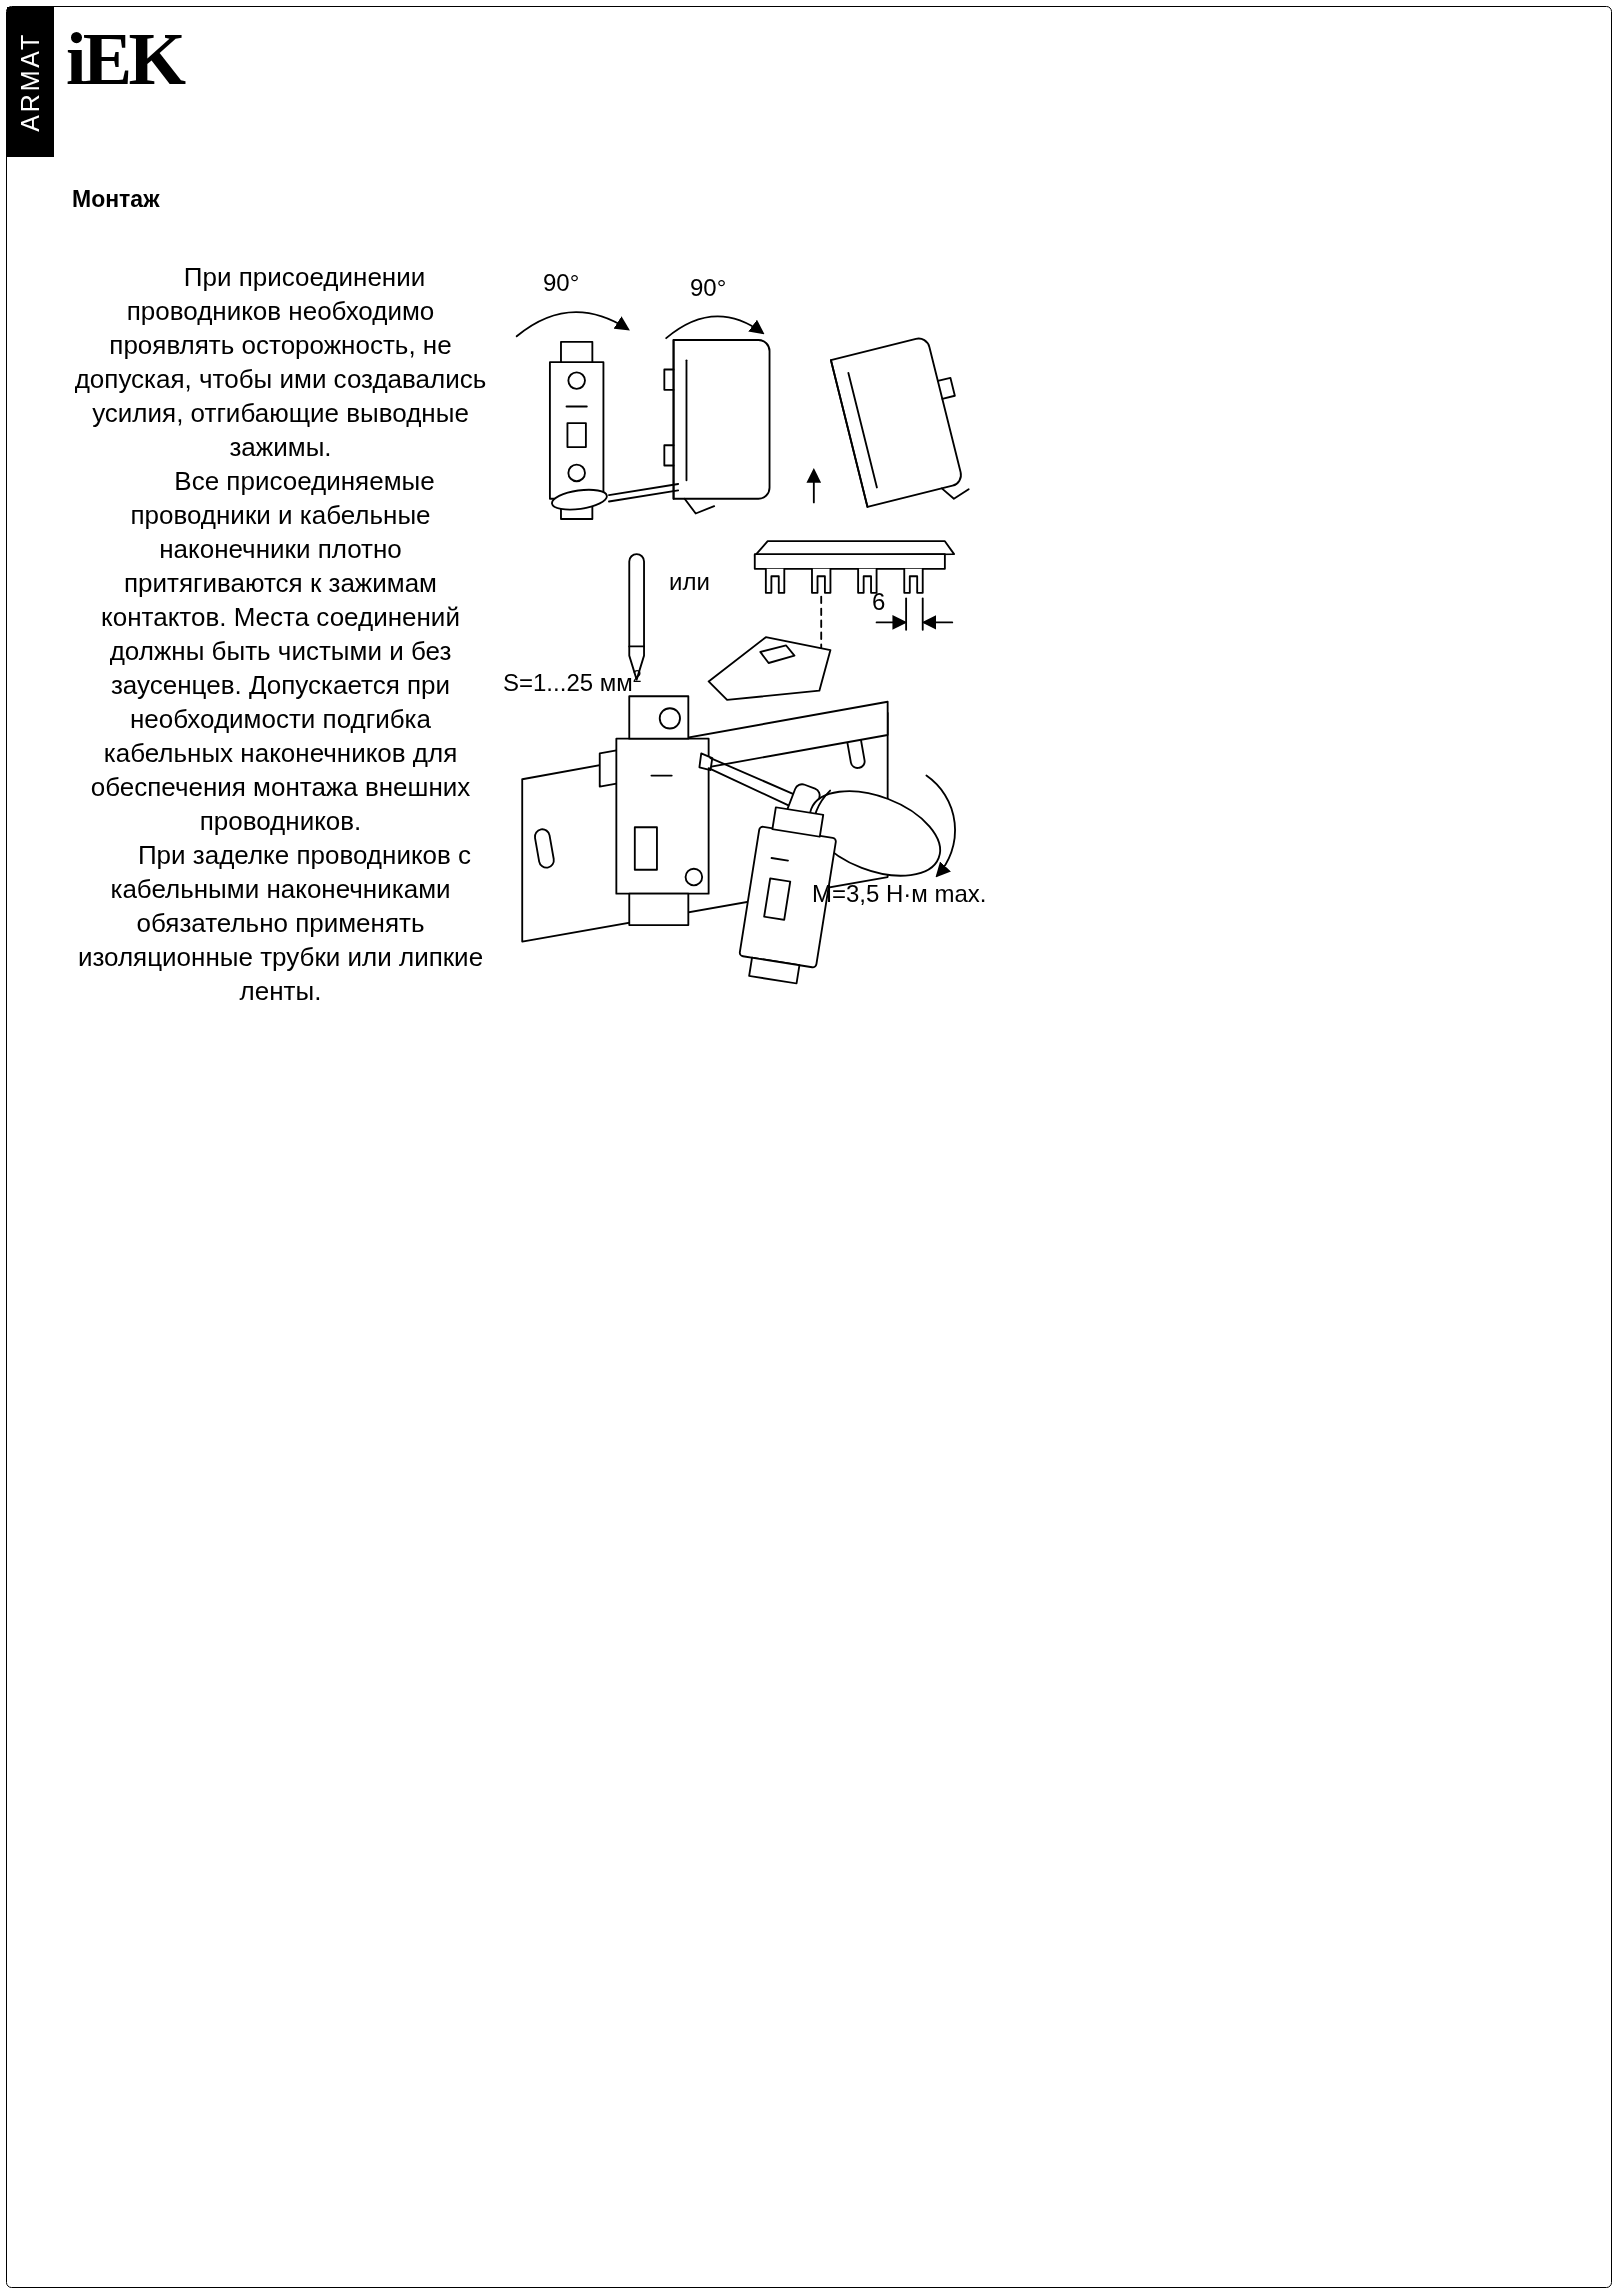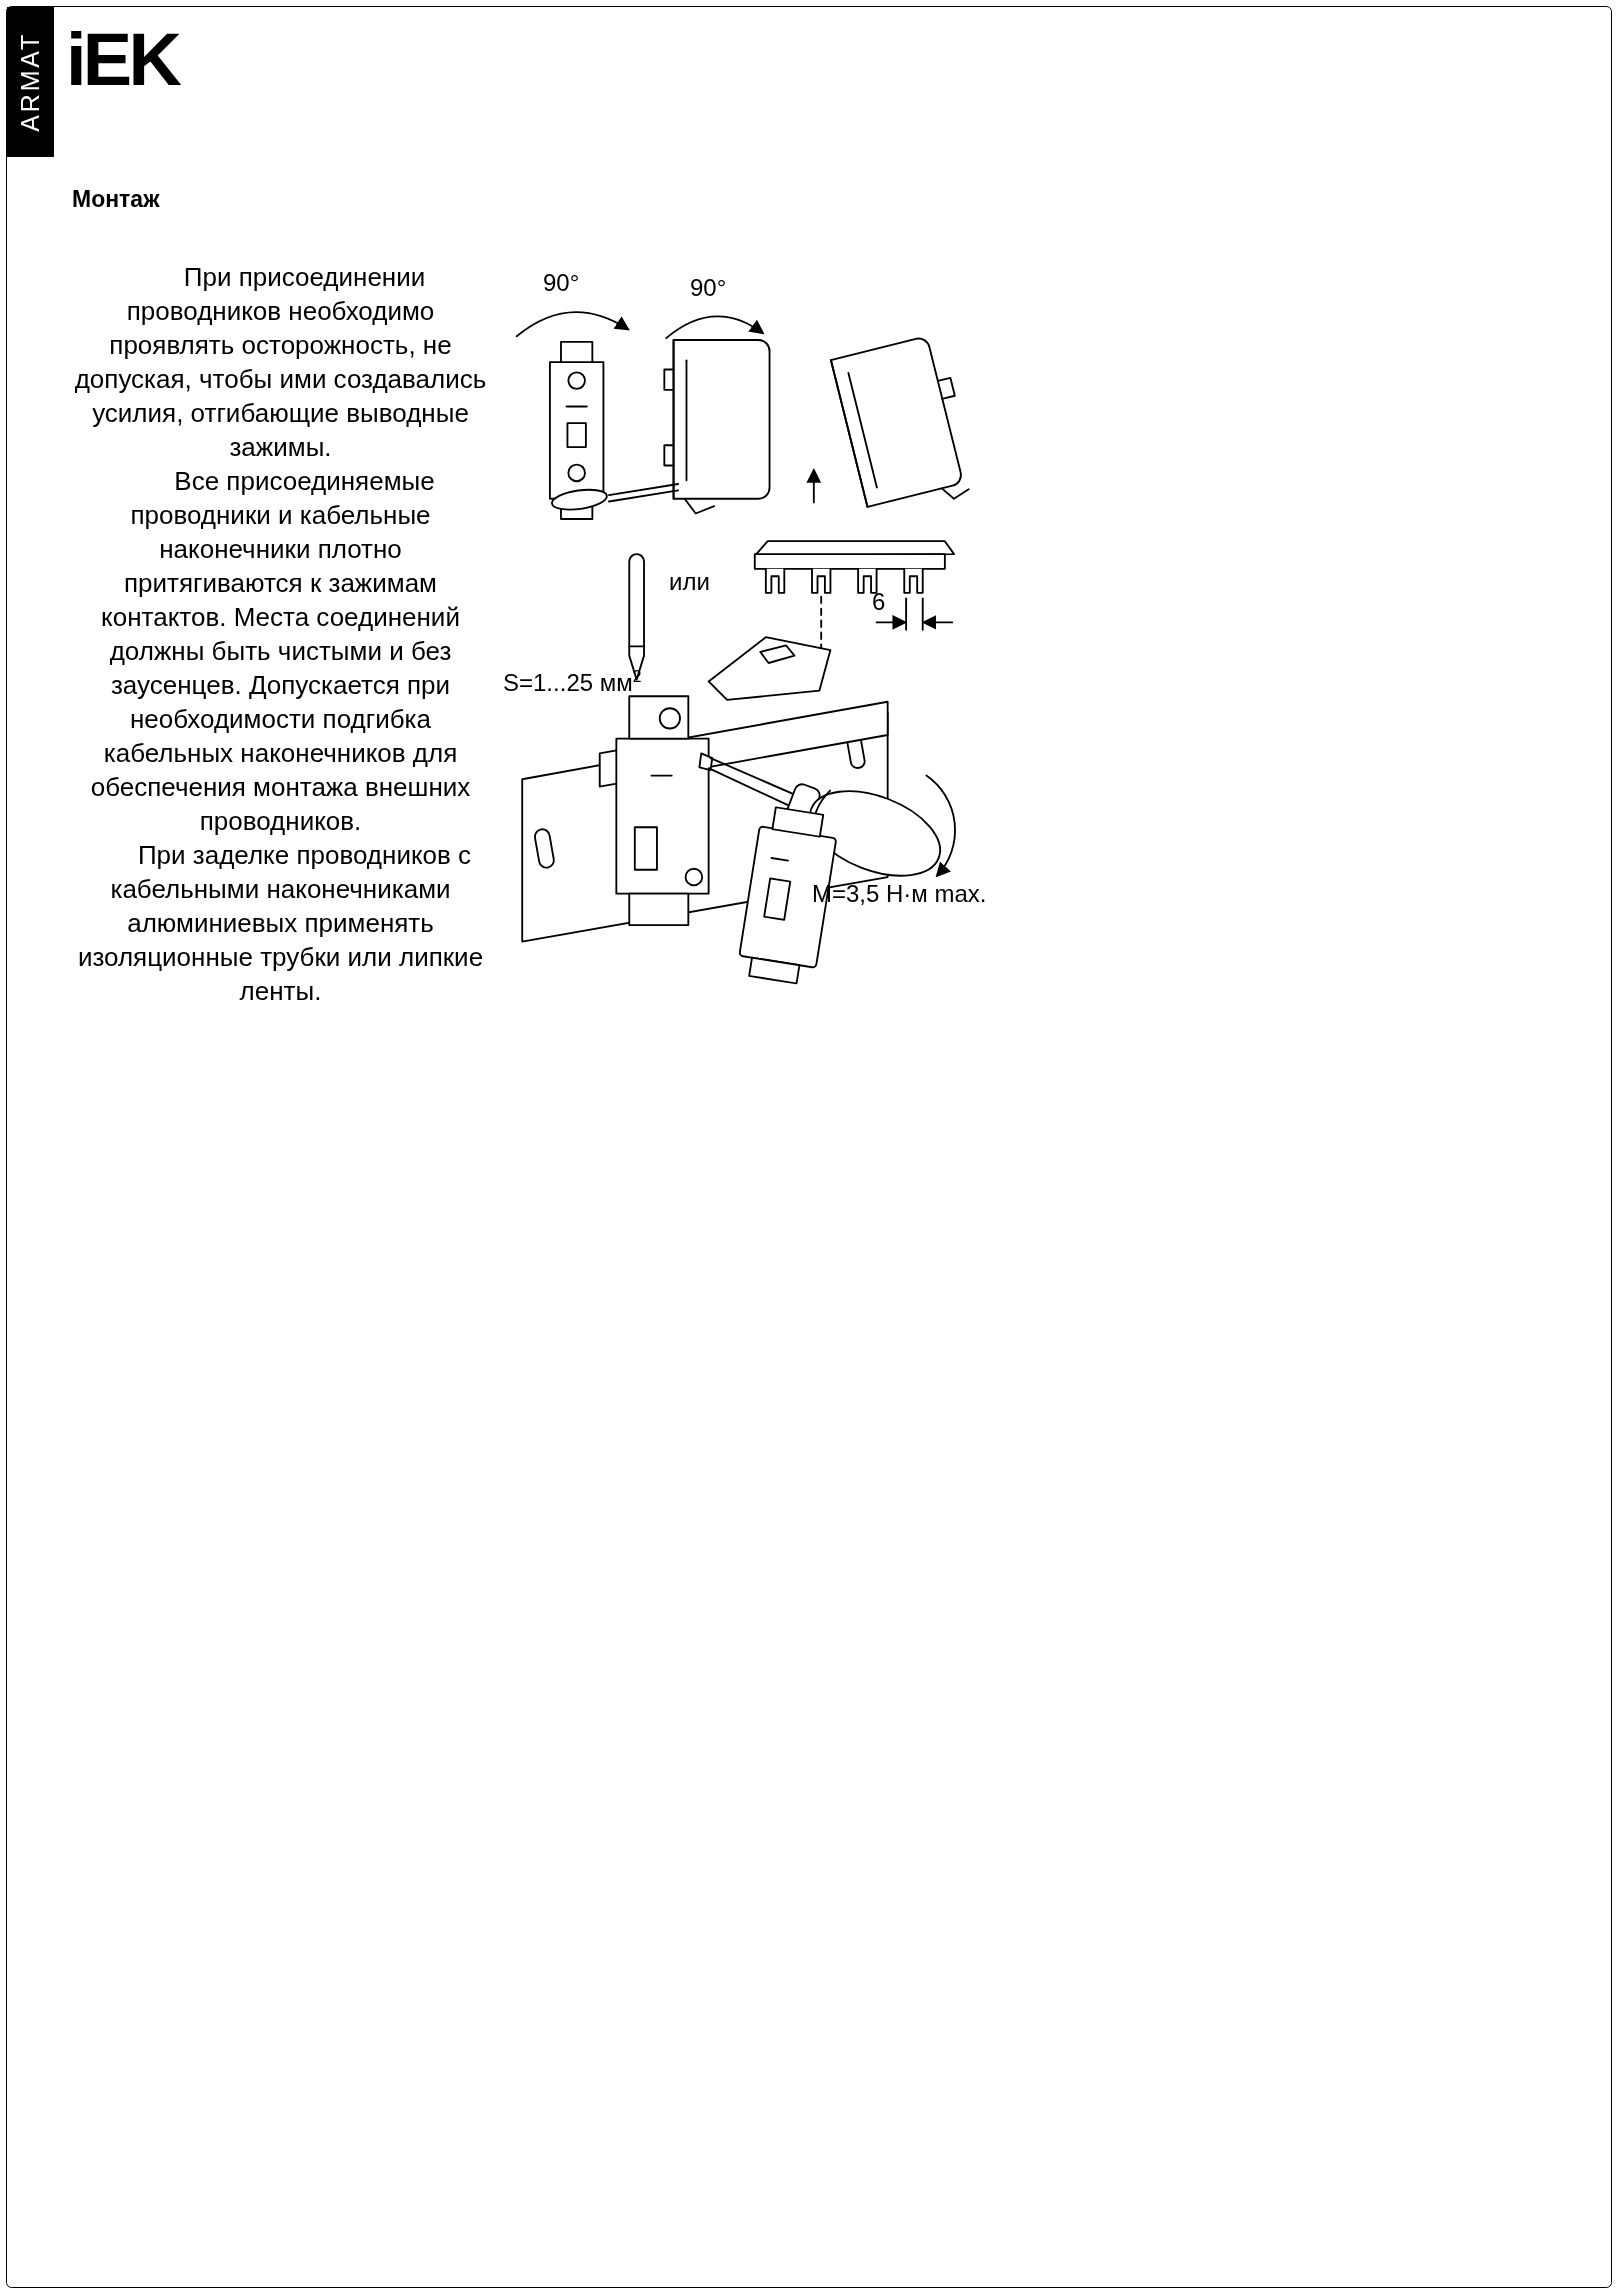--- a/index.html
+++ b/index.html
@@ -26,21 +26,21 @@
   }
   .armat-text {
     color:#fff;
     writing-mode:vertical-rl;
     transform:rotate(180deg);
     font-size:25px;
     letter-spacing:2.8px;
   }
   .logo {
     position:absolute; left:66px; top:16.6px;
-    font-family:Liberation Sans, sans-serif;
+    font-family:Liberation Serif, serif;
     font-weight:bold;
     font-size:74px;
     line-height:85px;
     letter-spacing:-3.7px;
   }
   .title {
     position:absolute; left:72px; top:186px;
     font-size:23px; font-weight:bold;
   }
   .body-text {
@@ -84,21 +84,21 @@
   <div class="logo">iEK</div>
 
   <h1 class="title">Монтаж</h1>
 
   <div class="body-text">
 
     <div class="cols">
       <div class="text-col">
         <p>При присоединении проводников необходимо проявлять осторожность, не допуская, чтобы ими создавались усилия, отгибающие выводные зажимы.</p>
         <p>Все присоединяемые проводники и кабельные наконечники плотно притягиваются к зажимам контактов. Места соединений должны быть чистыми и без заусенцев. Допускается при необходимости подгибка кабельных наконечников для обеспечения монтажа внешних проводников.</p>
-        <p>При заделке проводников с кабельными наконечниками алюминиевых применять изоляционные трубки или липкие ленты.</p>
+        <p>При заделке проводников с кабельными наконечниками обязательно применять изоляционные трубки или липкие ленты.</p>
       </div>
 
       <div class="fig-col">
         <svg width="538" height="748" viewBox="0 0 583 810">
           <defs>
             <marker id="arrow" viewBox="0 0 10 10" refX="8" refY="5" markerWidth="8" markerHeight="8" orient="auto-start-reverse">
               <path d="M0,0 L10,5 L0,10 z" fill="#000"></path>
             </marker>
           </defs>
           <g fill="none" stroke="#000" stroke-width="2" stroke-linejoin="round" stroke-linecap="round">

